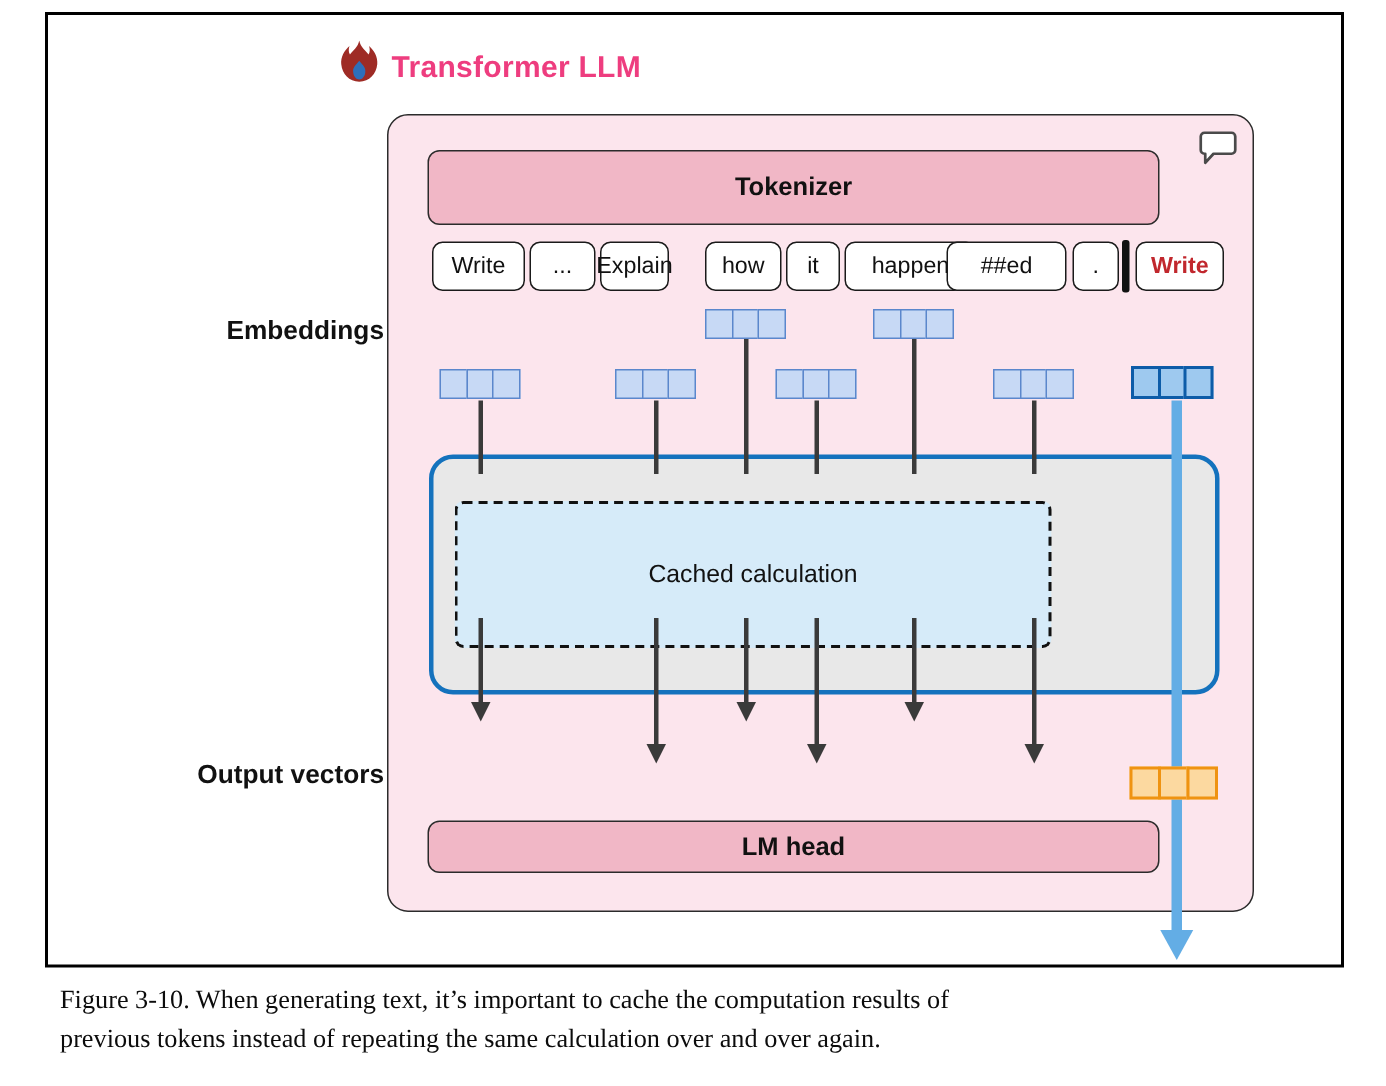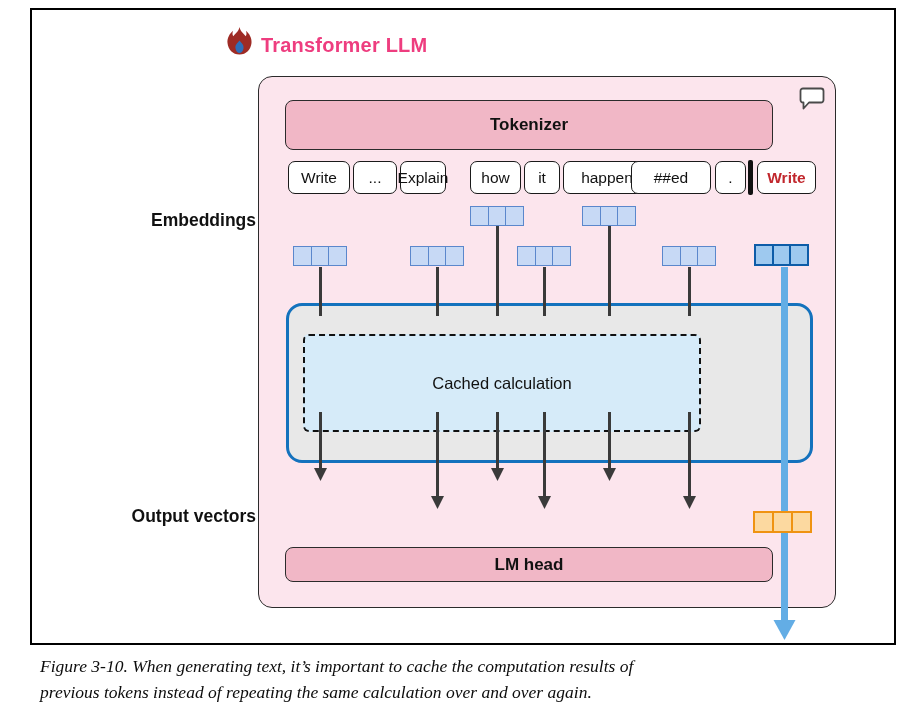--- a/index.html
+++ b/index.html
@@ -91,21 +91,21 @@
   
   .arrows { position:absolute; left:0; top:0; z-index:2; pointer-events:none; }
   .darrow { stroke:var(--arrow_dark,#3a3a3a); stroke-width:3; }
   .dhead  { fill:var(--arrow_dark,#3a3a3a); }
   .bflow  { stroke:var(--flow_blue,#63ade5); stroke-width:7; }
   .bhead  { fill:var(--flow_blue,#63ade5); }
 
   
   .caption {
     position:absolute; left:40px; top:653px; width:850px;
-    font-family:"Liberation Serif", serif; font-style:italic;
+    font-family:"Liberation Serif", serif; 
     font-size:17.5px; line-height:26px; color:#0c0c0c;
   }
 </style>
 </head>
 <body>
 
 <div class="frame"></div>
 
 <div class="title-row">
   <span>

